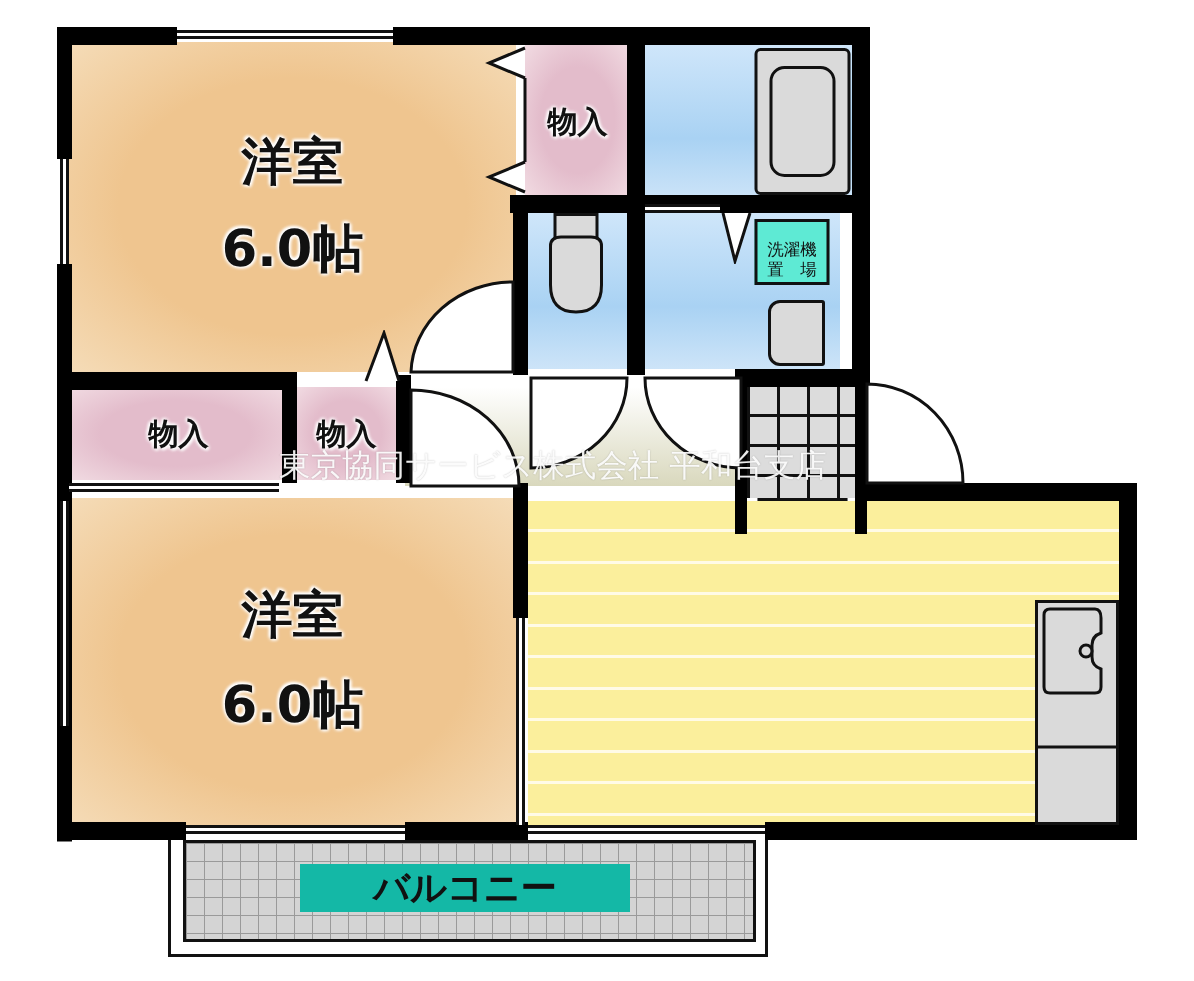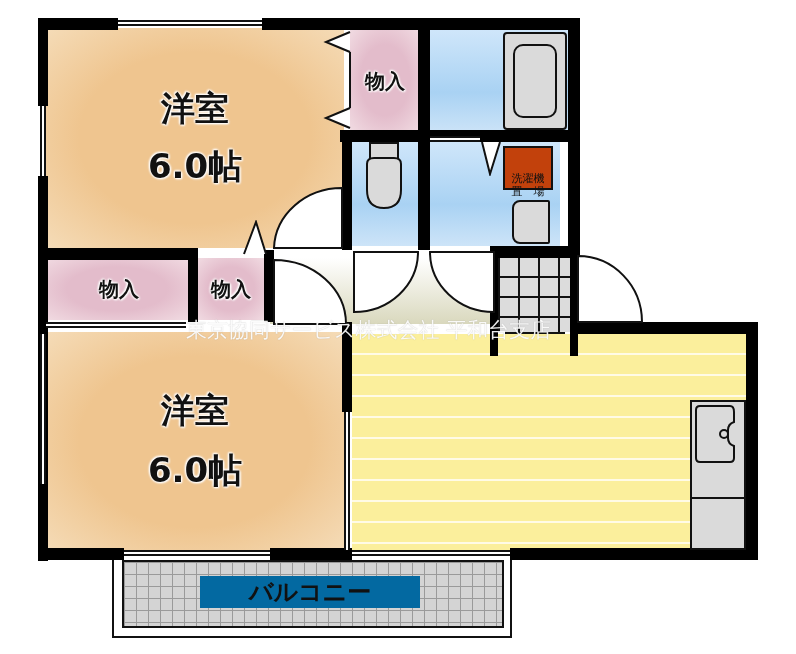--- a/index.html
+++ b/index.html
@@ -130,21 +130,21 @@
     <path d="M2,2 A64,66 0 0,1 66,68 L2,68 Z" fill="#fff" stroke="#111" stroke-width="2"></path>
   </svg>
 
   <div class="fixture" style="left:503px;top:32px;width:64px;height:98px;border-radius:4px;">
     <div class="abs" style="left:8px;top:10px;width:44px;height:74px;border:2px solid #111;border-radius:10px;"></div>
   </div>
   <svg class="abs" style="left:364px;top:142px;" width="40" height="68" viewBox="0 0 40 68">
     <rect x="6" y="1" width="28" height="20" fill="#dadada" stroke="#111" stroke-width="2"></rect>
     <path d="M3,22 Q3,16 10,16 L30,16 Q37,16 37,22 L37,48 Q37,66 20,66 Q3,66 3,48 Z" fill="#dadada" stroke="#111" stroke-width="2"></path>
   </svg>
-  <div class="abs" style="left:503px;top:146px;width:50px;height:44px;background:#c2410c;border:2px solid #111;box-sizing:border-box;font-size:11px;line-height:13px;text-align:center;padding-top:24px;color:#111;">
+  <div class="abs" style="left:503px;top:146px;width:50px;height:44px;background:#5eead4;border:2px solid #111;box-sizing:border-box;font-size:11px;line-height:13px;text-align:center;padding-top:12px;color:#111;">
     <div>洗濯機</div>
     <div>置　場</div>
   </div>
   <div class="fixture" style="left:512px;top:200px;width:38px;height:44px;border-radius:8px 2px 2px 8px;"></div>
 
   <div class="fixture" style="left:690px;top:400px;width:56px;height:150px;"></div>
   <div class="abs" style="left:690px;top:497px;width:56px;height:2px;background:#111;"></div>
   <svg class="abs" style="left:694px;top:404px;" width="46" height="60" viewBox="0 0 46 60">
     <path d="M6,2 L36,2 Q40,2 40,8 L40,18 Q34,20 34,26 L34,34 Q34,40 40,42 L40,54 Q40,58 36,58 L6,58 Q2,58 2,54 L2,6 Q2,2 6,2 Z" fill="#dadada" stroke="#111" stroke-width="2"></path>
     <circle cx="30" cy="30" r="4" fill="#dadada" stroke="#111" stroke-width="2"></circle>
@@ -154,16 +154,16 @@
   <div class="label label-big" style="left:110px;top:144px;width:170px;">6.0帖</div>
 
   <div class="label label-big" style="left:120px;top:388px;width:150px;">洋室</div>
   <div class="label label-big" style="left:110px;top:448px;width:170px;">6.0帖</div>
 
 
   <div class="label label-small" style="left:352px;top:68px;width:66px;">物入</div>
   <div class="label label-small" style="left:60px;top:276px;width:118px;">物入</div>
   <div class="label label-small" style="left:198px;top:276px;width:66px;">物入</div>
 
-  <div class="label" style="left:200px;top:576px;width:220px;font-size:24px;background:#0369a1;text-shadow:none;">バルコニー</div>
+  <div class="label" style="left:200px;top:576px;width:220px;font-size:24px;background:#14b8a6;text-shadow:none;">バルコニー</div>
 
-  <div class="watermark" style="left:186px;top:316px;text-align:center;">東京協同サービス株式会社 平和台支店</div>
+  <div class="watermark" style="left:186px;top:296px;text-align:center;">東京協同サービス株式会社 平和台支店</div>
 </div>
 
 </body></html>

